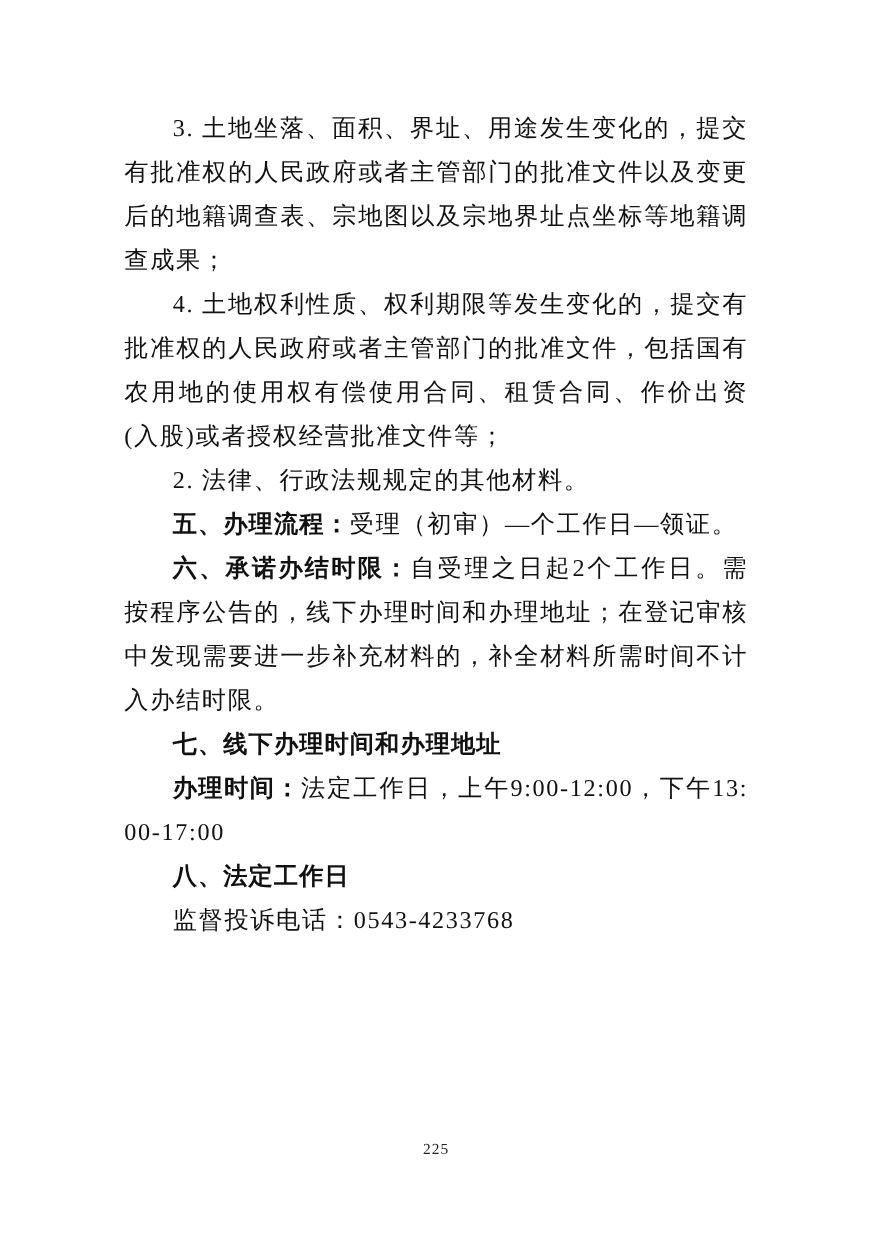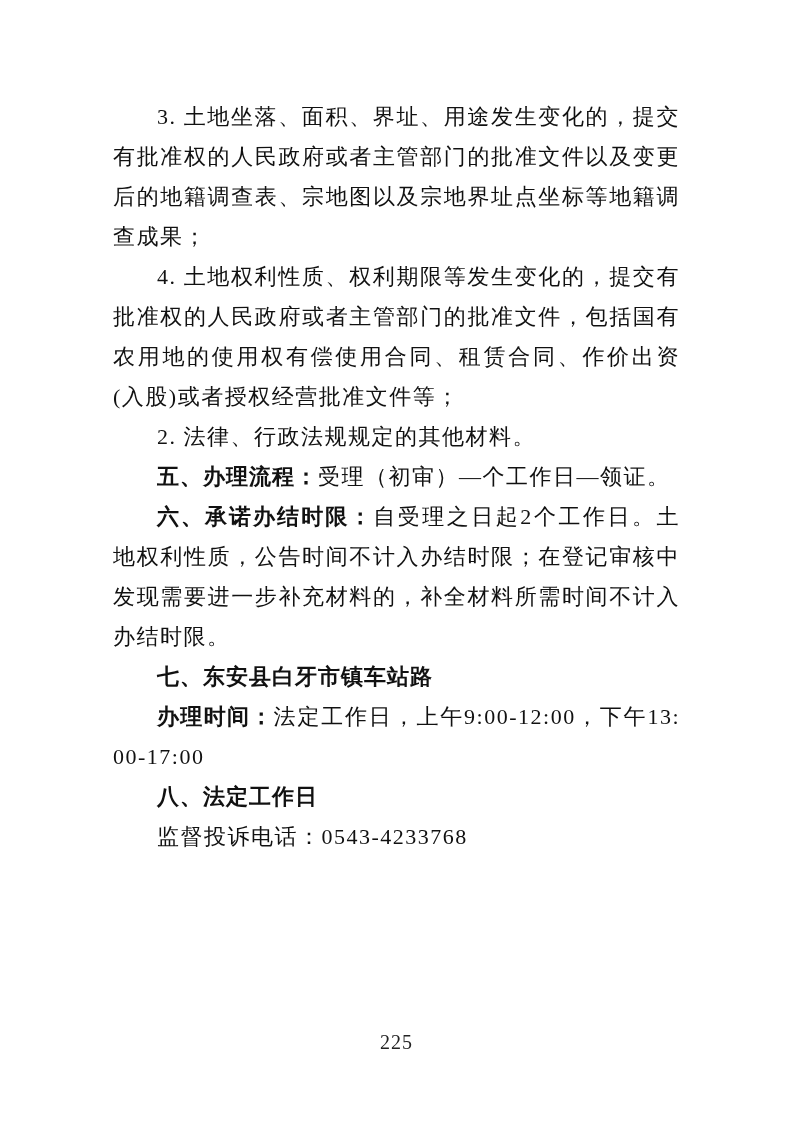--- a/index.html
+++ b/index.html
@@ -41,42 +41,42 @@
     letter-spacing: 1px;
   }
   .page-footer {
     position: absolute;
     bottom: 68px;
     left: 0;
     width: 100%;
     text-align: center;
   }
   .page-number {
-    font-size: 20px;
+    font-size: 14px;
     letter-spacing: 1px;
     color: #222222;
     font-family: "Liberation Serif", "DejaVu Serif", serif;
   }
 </style>
 </head>
 <body>
 
 <div class="page">
   <div class="content">
   <p class="para"><span>3. 土地坐落、面积、界址、用途发生变化的，提交有批准权的人民政府或者主管部门的批准文件以及变更后的地籍调查表、宗地图以及宗地界址点坐标等地籍调查成果；</span></p>
 
   <p class="para"><span>4. 土地权利性质、权利期限等发生变化的，提交有批准权的人民政府或者主管部门的批准文件，包括国有农用地的使用权有偿使用合同、租赁合同、作价出资(入股)或者授权经营批准文件等；</span></p>
 
   <p class="para"><span>2. 法律、行政法规规定的其他材料。</span></p>
 
   <p class="para"><b>五、办理流程：</b><span>受理（初审）—个工作日—领证。</span></p>
 
-  <p class="para"><b>六、承诺办结时限：</b><span>自受理之日起2个工作日。土地权利性质，公告时间不计入办结时限；在登记审核中发现需要进一步补充材料的，补全材料所需时间不计入办结时限。</span></p>
+  <p class="para"><b>六、承诺办结时限：</b><span>自受理之日起2个工作日。需按程序公告的，线下办理时间和办理地址；在登记审核中发现需要进一步补充材料的，补全材料所需时间不计入办结时限。</span></p>
 
-  <p class="para"><b>七、东安县白牙市镇车站路</b><span></span></p>
+  <p class="para"><b>七、线下办理时间和办理地址</b><span></span></p>
 
   <p class="para"><b>办理时间：</b><span>法定工作日，上午9:00-12:00，下午13:00-17:00</span></p>
 
 
   <p class="para"><b>八、法定工作日</b><span></span></p>
 
   <p class="para"><span>监督投诉电话：0543-4233768</span></p>
 </div>
   <div class="page-footer">
     <span class="page-number">225</span>

